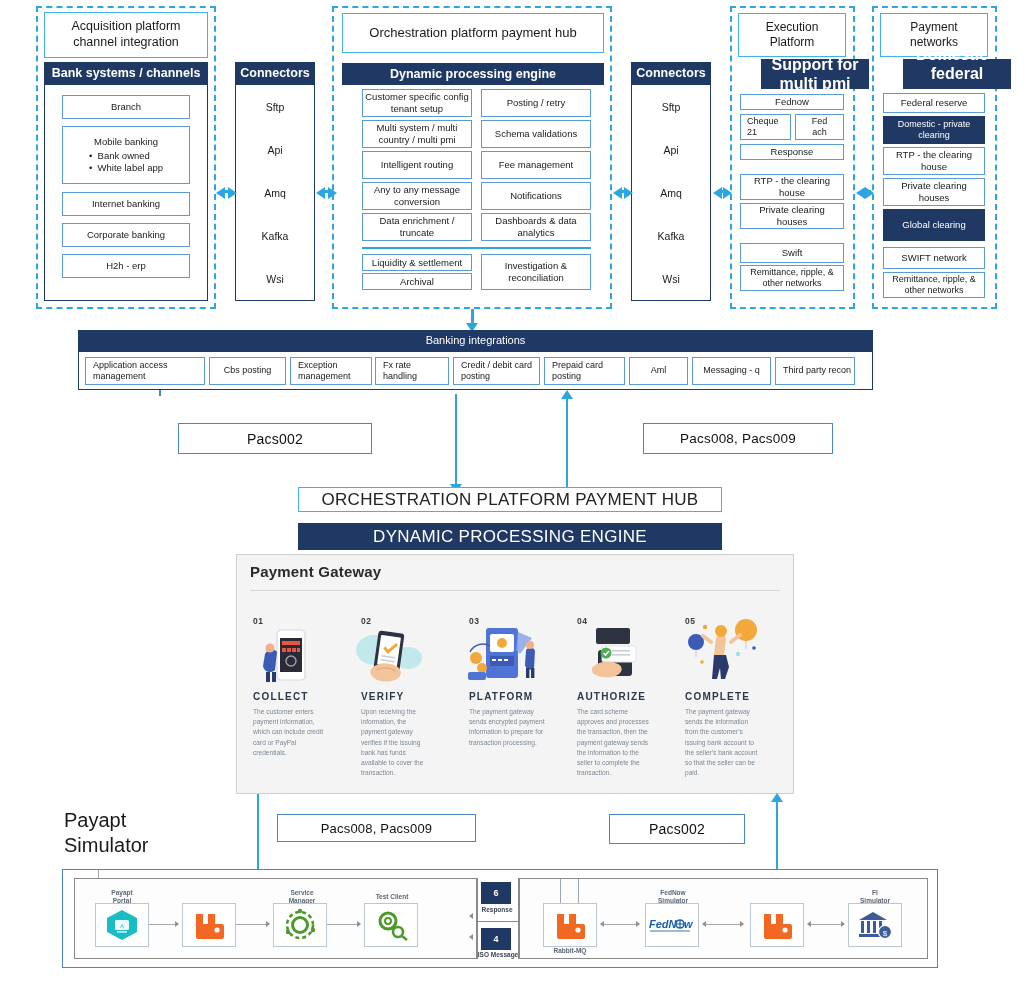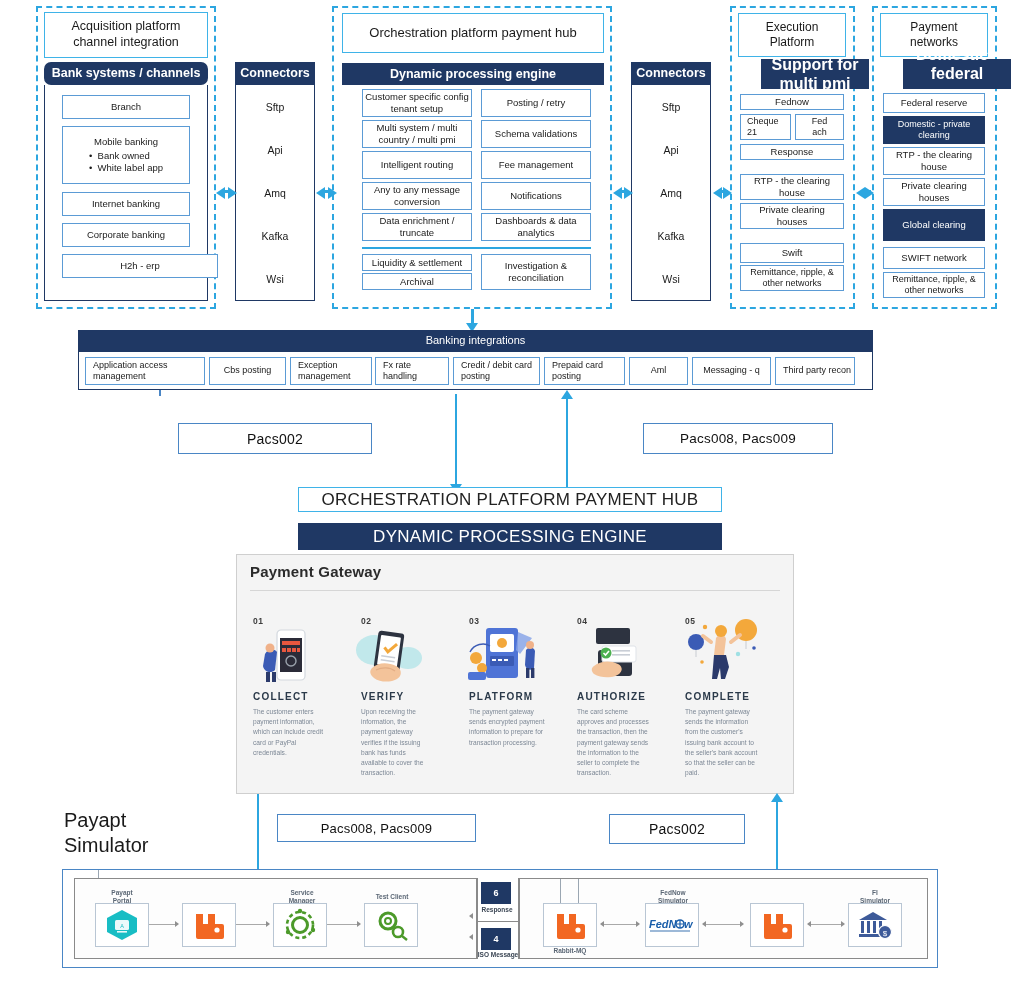--- a/index.html
+++ b/index.html
@@ -69,41 +69,41 @@
 </style>
 </head>
 <body>
 
 <div class="stage">
 
   <div class="abs dashgrp" style="left:36px;top:6px;width:180px;height:303px;"></div>
   <div class="abs titlebox" style="left:44px;top:12px;width:164px;height:46px;">
     <span>Acquisition platform<br>channel integration</span>
   </div>
-  <div class="abs navyhdr" style="left:44px;top:62px;width:164px;height:23px;border-radius:7px;">
+  <div class="abs navyhdr" style="left:44px;top:62px;width:164px;height:23px;">
       <span>Bank systems / channels</span>
     </div>
   <div class="abs panel" style="left:44px;top:85px;width:164px;height:216px;"></div>
   <div class="abs ibox" style="left:62px;top:95px;width:128px;height:24px;">
       <span>Branch</span>
     </div>
   <div class="abs ibox" style="left:62px;top:126px;width:128px;height:58px;flex-direction:column;justify-content:center;">
     <div>Mobile banking</div>
     <div style="text-align:left;margin-top:2px;">
       <div>•&nbsp; <span>Bank owned</span></div>
       <div>•&nbsp; <span>White label app</span></div>
     </div>
   </div>
   <div class="abs ibox" style="left:62px;top:192px;width:128px;height:24px;">
       <span>Internet banking</span>
     </div>
   <div class="abs ibox" style="left:62px;top:223px;width:128px;height:24px;">
       <span>Corporate banking</span>
     </div>
-  <div class="abs ibox" style="left:62px;top:254px;width:156px;height:24px;">
+  <div class="abs ibox" style="left:62px;top:254px;width:128px;height:24px;">
       <span>H2h - erp</span>
     </div>
 
   <div class="abs navyhdr" style="left:235px;top:62px;width:80px;height:23px;">
       <span>Connectors</span>
     </div>
   <div class="abs panel" style="left:235px;top:85px;width:80px;height:216px;">
     <div class="connlist">
       <span>Sftp</span>
       <span>Api</span>

